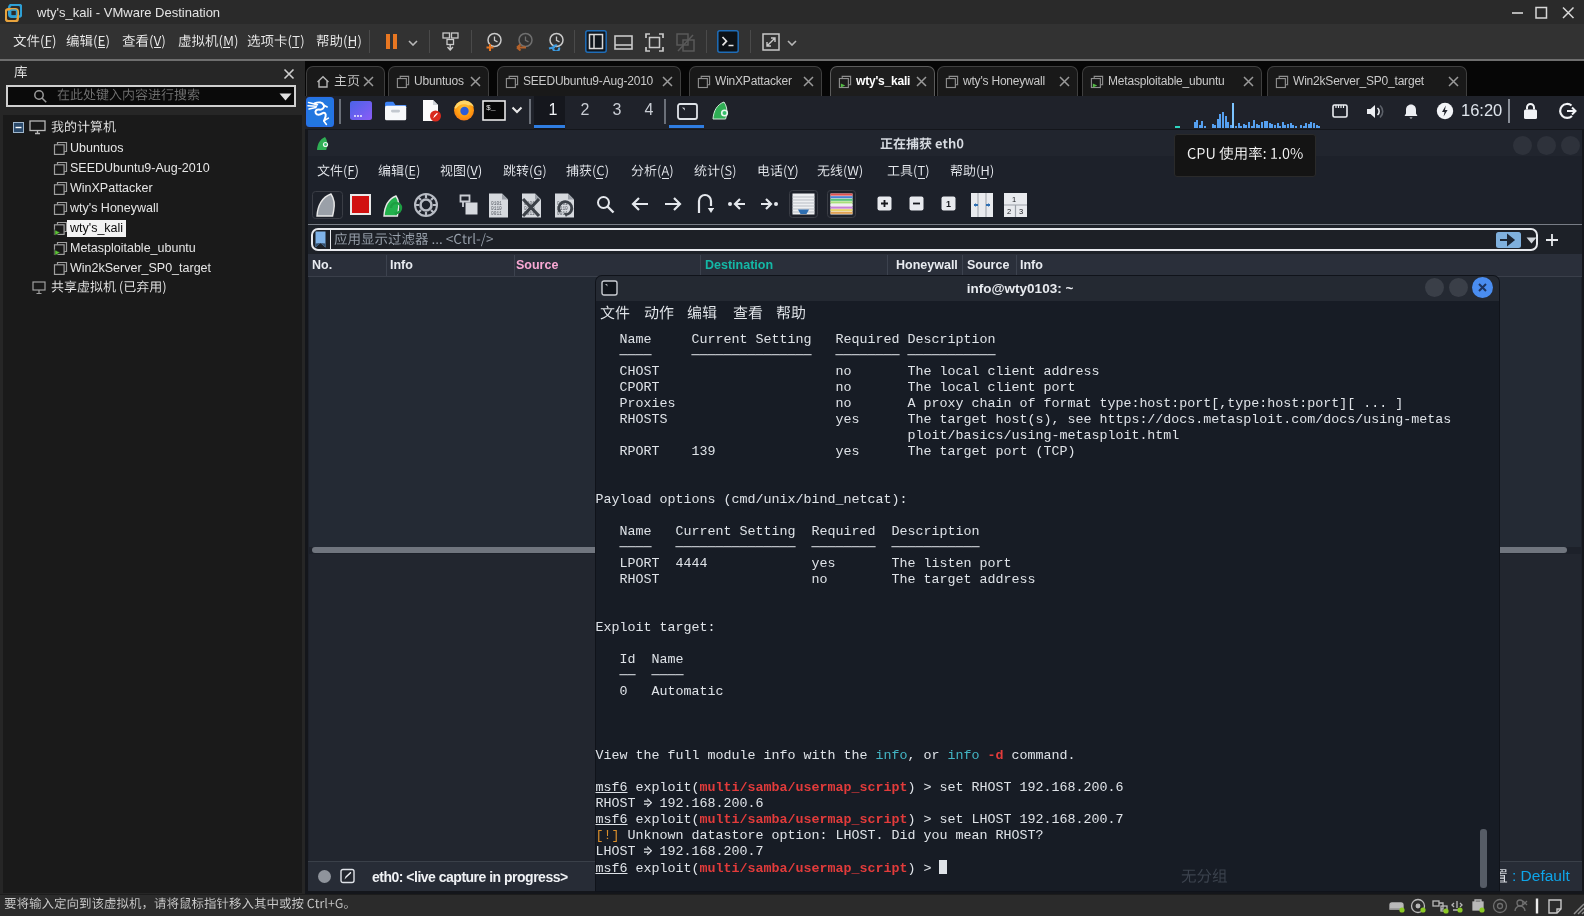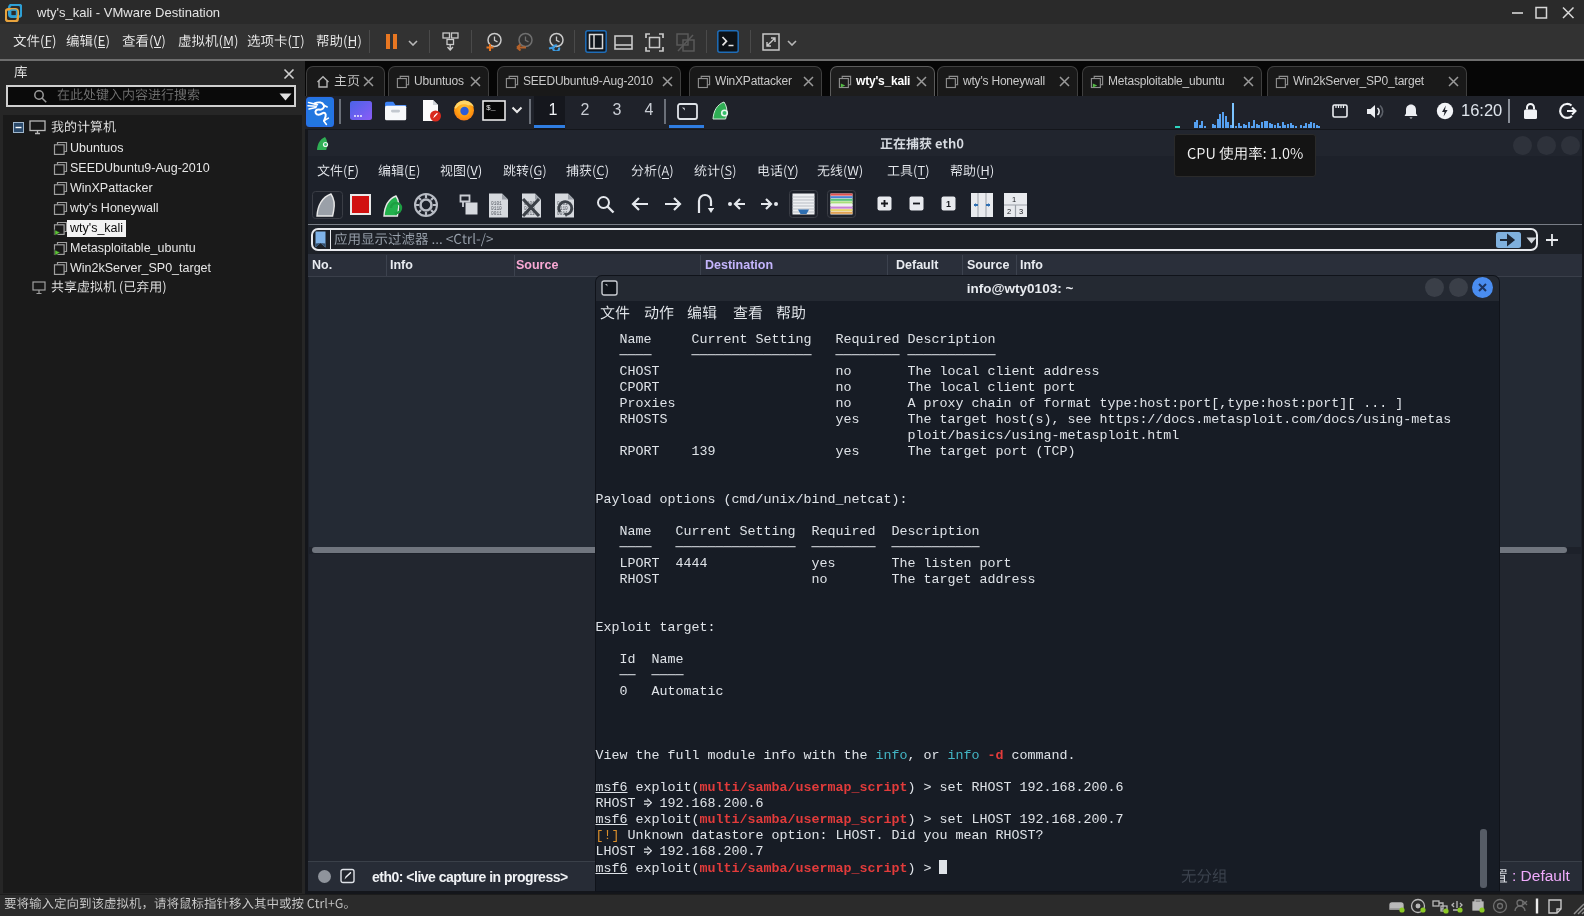--- a/index.html
+++ b/index.html
@@ -613,22 +613,22 @@
     <svg class="a" style="left:1526px;top:237px" width="11" height="7" viewBox="0 0 11 7">
       <path d="M0.5 0.5h10L5.5 6.5z" fill="#cfd4da"></path>
     </svg>
     <svg class="a" style="left:1545px;top:233px" width="14" height="14" viewBox="0 0 14 14">
 <path d="M7 1v12M1 7h12" stroke="#e8eaee" stroke-width="1.8"></path>
     </svg>
     <div class="a" style="left:308px;top:254px;width:1274px;height:23px;background:#2a2f3a;border-bottom:1px solid #3a3f4a"></div>
     <div class="a" style="left:312px;top:258px;color:#e8ebf0;font-size:12.5px;font-weight:bold">No.</div>
     <div class="a" style="left:390px;top:258px;color:#e8ebf0;font-size:12.5px;font-weight:bold">Info</div>
     <div class="a" style="left:516px;top:258px;color:#f9a8d4;font-size:12.5px;font-weight:bold">Source</div>
-    <div class="a" style="left:705px;top:258px;color:#c4b5fd;font-size:12.5px;font-weight:bold">Destination</div>
-    <div class="a" style="left:896px;top:258px;color:#e8ebf0;font-size:12.5px;font-weight:bold">Default</div>
+    <div class="a" style="left:705px;top:258px;color:#14b8a6;font-size:12.5px;font-weight:bold">Destination</div>
+    <div class="a" style="left:896px;top:258px;color:#e8ebf0;font-size:12.5px;font-weight:bold">Honeywall</div>
     <div class="a" style="left:967px;top:258px;color:#e8ebf0;font-size:12.5px;font-weight:bold">Source</div>
     <div class="a" style="left:1020px;top:258px;color:#e8ebf0;font-size:12.5px;font-weight:bold">Info</div>
     <div class="a" style="left:386px;top:255px;width:1px;height:21px;background:#3c424e"></div>
     <div class="a" style="left:514px;top:255px;width:1px;height:21px;background:#3c424e"></div>
     <div class="a" style="left:700px;top:255px;width:1px;height:21px;background:#3c424e"></div>
     <div class="a" style="left:887px;top:255px;width:1px;height:21px;background:#3c424e"></div>
     <div class="a" style="left:962px;top:255px;width:1px;height:21px;background:#3c424e"></div>
     <div class="a" style="left:1016px;top:255px;width:1px;height:21px;background:#3c424e"></div>
     <div class="a" style="left:309px;top:277px;width:1272px;height:270px;background:#242a34"></div>
     <div class="a" style="left:312px;top:547px;width:1255px;height:6px;background:#70757e;border-radius:3px"></div>
@@ -636,21 +636,21 @@
     <div class="a" style="left:308px;top:861px;width:1274px;height:30px;background:#272c36;border-top:1px solid #3a4049"></div>
     <div class="a" style="left:318px;top:870px;width:13px;height:13px;border-radius:50%;background:#8f949c"></div>
     <svg class="a" style="left:340px;top:868px" width="15" height="16" viewBox="0 0 15 16">
 <rect x="1" y="1.5" width="13" height="13" rx="2" fill="#22262e" stroke="#dfe2e8" stroke-width="1.4"></rect>
 <path d="M4.5 11.5l1-3 4.5-4.3c.6-.6 1.7.4 1.1 1.1L6.5 9.6z" fill="#eef0f4"></path>
     </svg>
     <div class="a" style="left:372px;top:869px;color:#f0f2f5;font-size:14px;font-weight:bold;letter-spacing:-0.5px">eth0: &lt;live capture in progress&gt;</div>
     <svg style="position:absolute;left:1477.0px;top:868.0px" width="31.0" height="18.3" viewBox="0 0 31.0 18.3">
       <path d="M8.6 1.3V2.4H13.3V6.2H8.6V12.9C8.6 14.4 9.1 14.7 10.5 14.7C10.8 14.7 12.8 14.7 13.1 14.7C14.5 14.7 14.9 14 15 11.5C14.7 11.4 14.2 11.2 13.9 11C13.8 13.2 13.7 13.6 13 13.6C12.6 13.6 11 13.6 10.6 13.6C9.9 13.6 9.8 13.5 9.8 12.9V7.3H13.3V8.4H14.4V1.3ZM2.2 11.2H6.5V12.8H2.2ZM2.2 10.3V5.1H3.3V6.3C3.3 7.1 3.1 8.1 2.2 8.9C2.4 9 2.6 9.3 2.7 9.4C3.7 8.5 3.9 7.3 3.9 6.3V5.1H4.8V8C4.8 8.7 5 8.9 5.6 8.9C5.7 8.9 6.2 8.9 6.4 8.9H6.5V10.3ZM0.9 1.2V2.3H3.1V4.1H1.3V14.8H2.2V13.7H6.5V14.6H7.5V4.1H5.7V2.3H7.8V1.2ZM4 4.1V2.3H4.9V4.1ZM5.5 5.1H6.5V8.2L6.5 8.2C6.4 8.2 6.4 8.2 6.2 8.2C6.1 8.2 5.7 8.2 5.7 8.2C5.5 8.2 5.5 8.2 5.5 8Z M25.6 2H28.2V3.4H25.6ZM22 2H24.5V3.4H22ZM18.4 2H20.9V3.4H18.4ZM18.4 7V13.5H16.4V14.4H30.1V13.5H28V7H23.2L23.4 6.1H29.8V5.2H23.6L23.7 4.3H29.4V1.2H17.3V4.3H22.5L22.4 5.2H16.6V6.1H22.3L22.1 7ZM19.6 13.5V12.6H26.9V13.5ZM19.6 9.4H26.9V10.3H19.6ZM19.6 8.7V7.8H26.9V8.7ZM19.6 11H26.9V11.9H19.6Z" fill="#d9dce2"></path>
     </svg>
-    <div class="a" style="left:1512px;top:867px;color:#f0abfc;font-size:15.5px">: Default</div>
+    <div class="a" style="left:1512px;top:867px;color:#0ea5e9;font-size:15.5px">: Default</div>
     <div class="a" style="left:596px;top:276px;width:903px;height:615px;background:#171c25;border-radius:6px 6px 0 0;box-shadow:0 0 0 1px #10131a"></div>
     <div class="a" style="left:596px;top:276px;width:903px;height:25px;background:#242932;border-radius:6px 6px 0 0"></div>
     <svg class="a" style="left:601px;top:280px" width="17" height="16" viewBox="0 0 17 16">
 <rect x="1" y="1" width="15" height="14" rx="2" fill="#10141b" stroke="#c9ccd2" stroke-width="1.4"></rect>
 <path d="M4 4l2.6 2.6-0.4-2.3z" fill="#c9ccd2"></path>
     </svg>
     <div class="a" style="left:935px;top:281px;width:170px;text-align:center;color:#e8ebf0;font-size:13.5px;font-weight:bold">info@wty0103: ~</div>
     <div class="a" style="left:1425px;top:278px;width:19px;height:19px;border-radius:50%;background:#3a3f48"></div>
     <div class="a" style="left:1449px;top:278px;width:19px;height:19px;border-radius:50%;background:#3a3f48"></div>
     <div class="a" style="left:1472px;top:277px;width:21px;height:21px;border-radius:50%;background:#4a8df0"></div>

